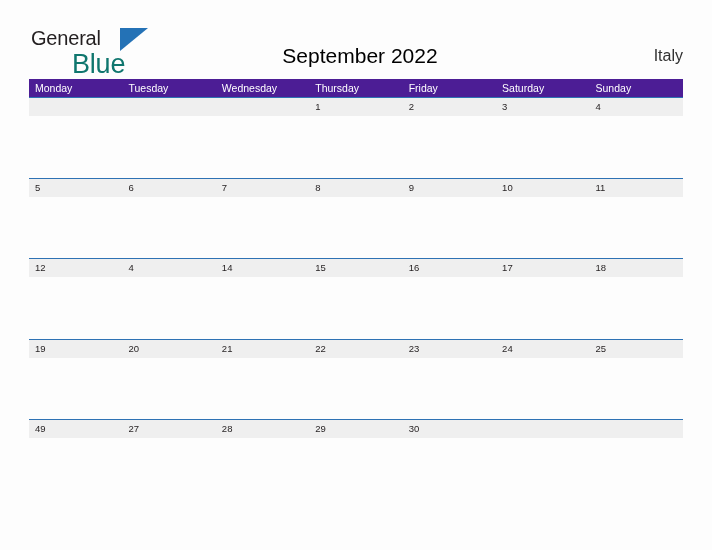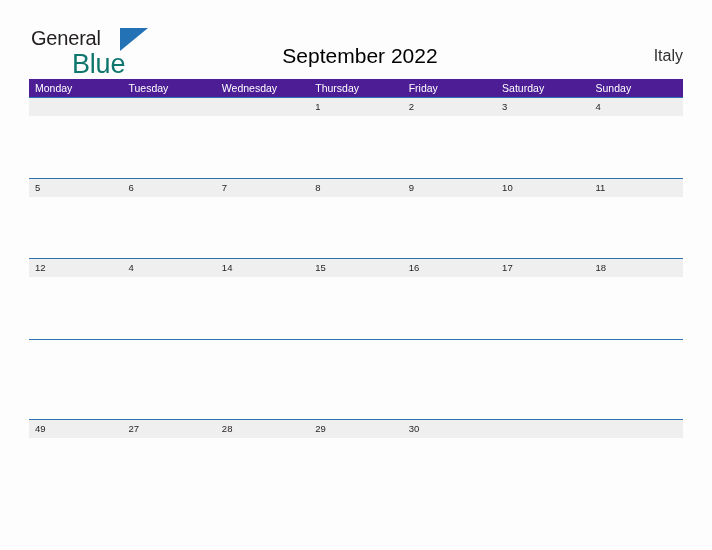--- a/index.html
+++ b/index.html
@@ -234,20 +234,29 @@
       <div class="body-cell"></div>
       <div class="body-cell"></div>
       <div class="body-cell"></div>
       <div class="body-cell"></div>
       <div class="body-cell"></div>
       <div class="body-cell"></div>
     </div>
   </div>
 
   <div class="week-row">
+    <div class="date-band">
+      <div class="date-cell">19</div>
+      <div class="date-cell">20</div>
+      <div class="date-cell">21</div>
+      <div class="date-cell">22</div>
+      <div class="date-cell">23</div>
+      <div class="date-cell">24</div>
+      <div class="date-cell">25</div>
+    </div>
     <div class="body-band">
       <div class="body-cell"></div>
       <div class="body-cell"></div>
       <div class="body-cell"></div>
       <div class="body-cell"></div>
       <div class="body-cell"></div>
       <div class="body-cell"></div>
       <div class="body-cell"></div>
     </div>
   </div>

